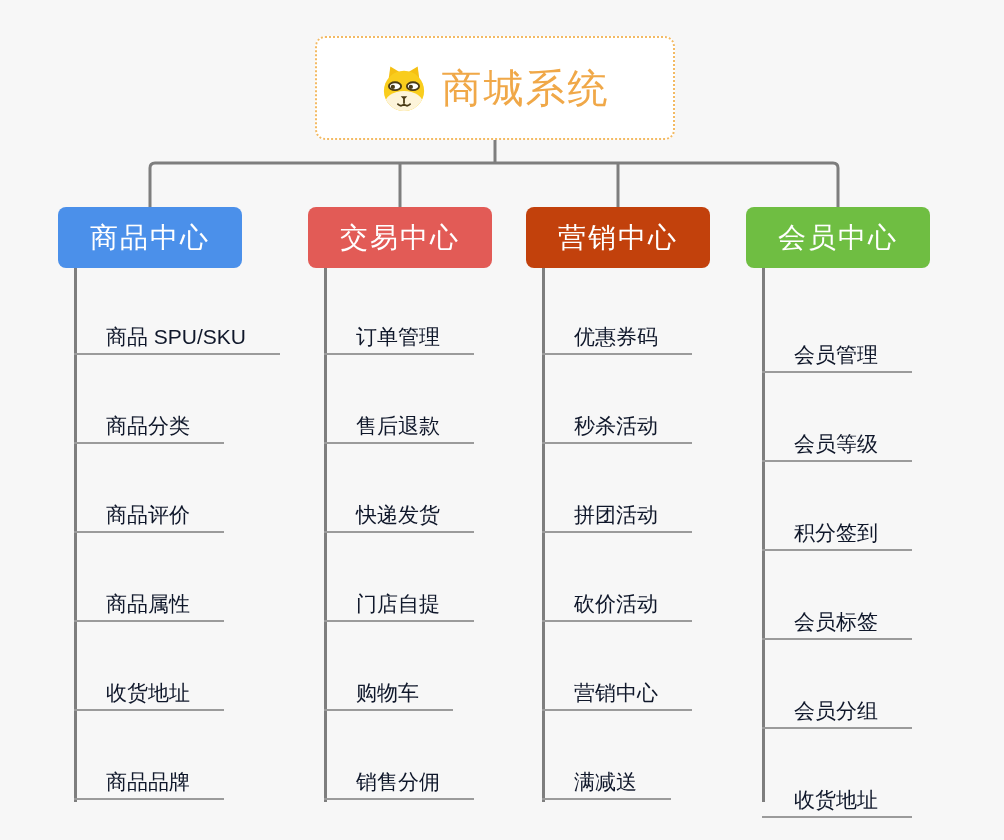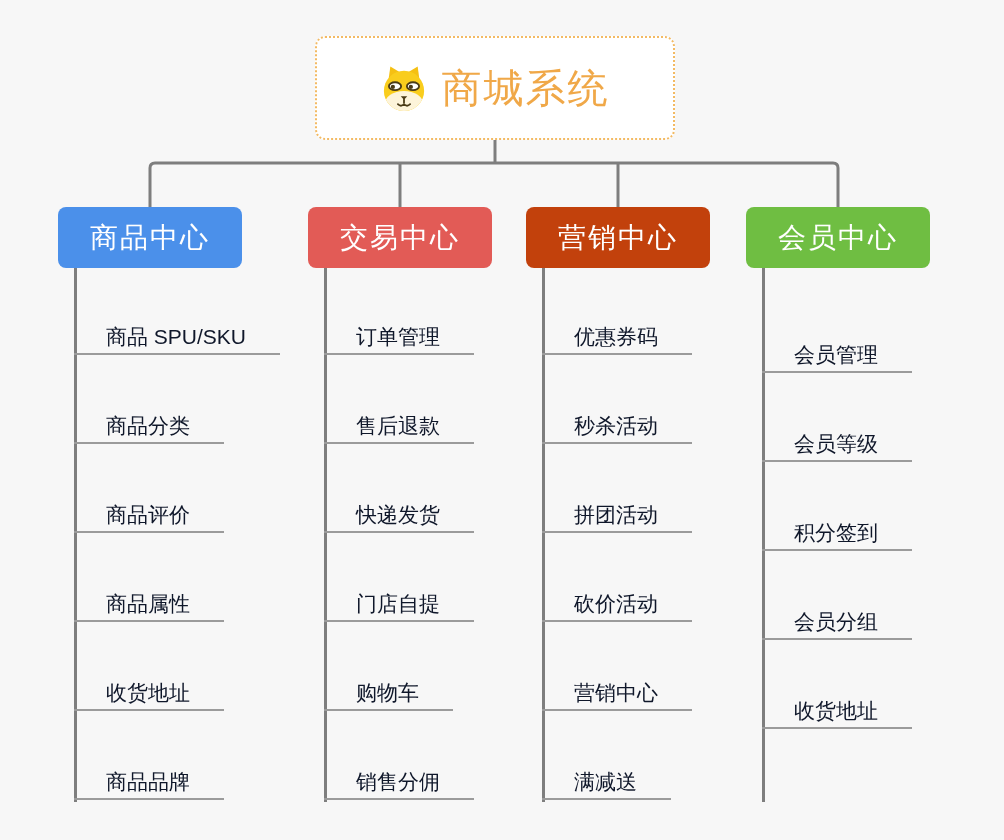--- a/index.html
+++ b/index.html
@@ -119,17 +119,18 @@
         <div class="child-item">砍价活动</div>
         <div class="child-item">营销中心</div>
         <div class="child-item">满减送</div>
       </div>
       <div class="branch-node" style="left: 746px; background: rgb(111, 190, 66);">会员中心</div>
       <div class="branch-spine" style="left: 762px;"></div>
       <div class="branch-children" style="left: 762px; margin-top: 18px;">
         <div class="child-item">会员管理</div>
         <div class="child-item">会员等级</div>
         <div class="child-item">积分签到</div>
+        <div class="child-item">会员标签</div>
         <div class="child-item">会员分组</div>
         <div class="child-item">收货地址</div>
       </div>
     </div>
 </div>
 
 </body></html>

